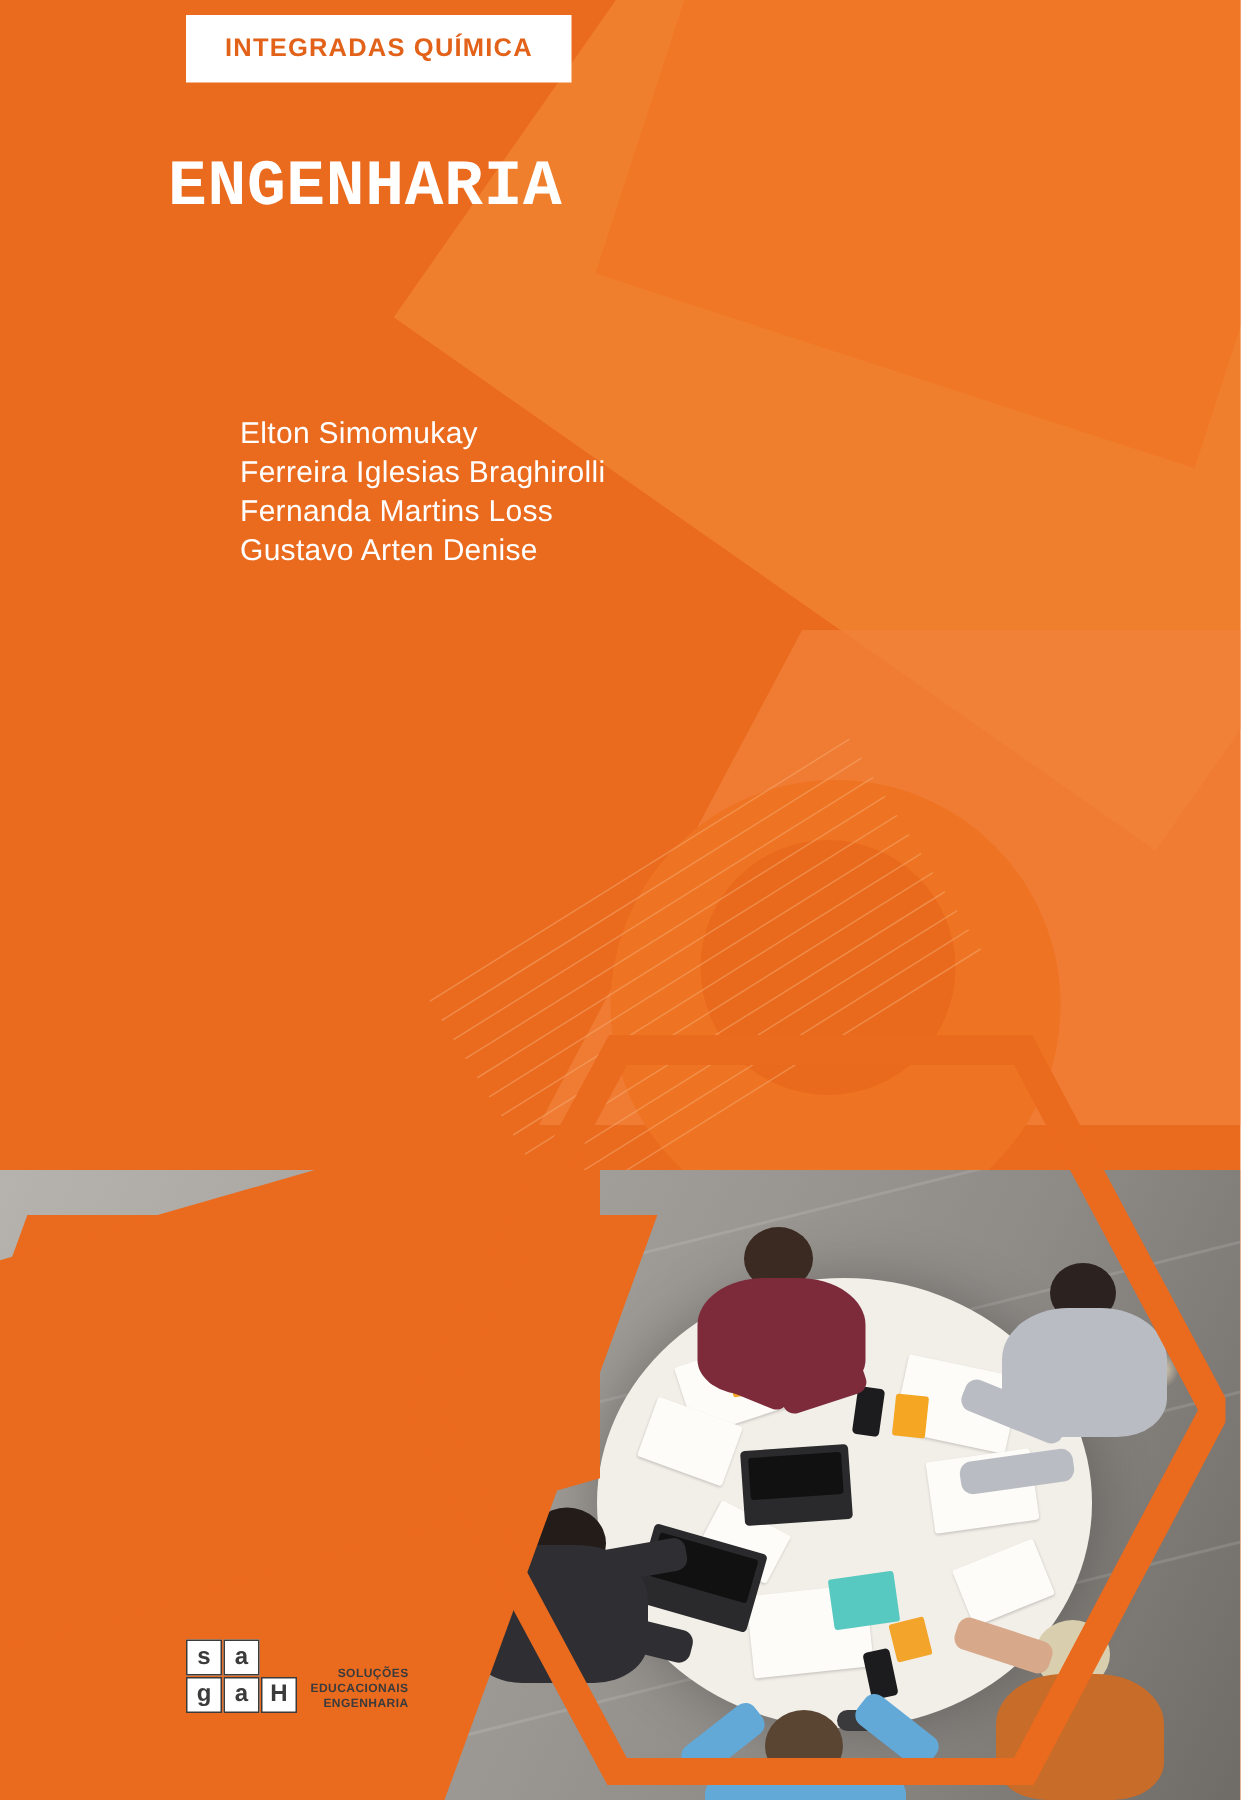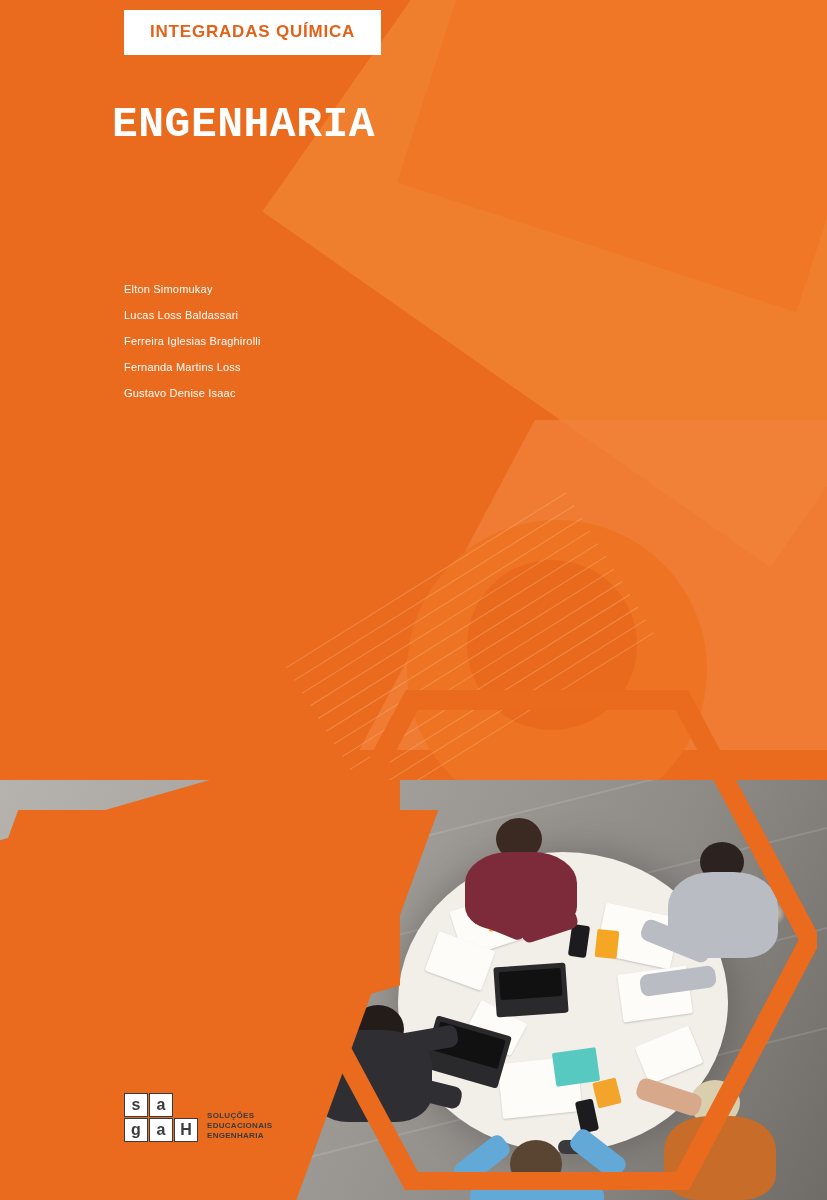--- a/index.html
+++ b/index.html
@@ -167,23 +167,24 @@
     letter-spacing:.5px;
     font-family:Liberation Mono, monospace;
   }
   .authors {
     position:absolute;
     left:124px; top:276px;
     z-index:10;
   }
   .authors div {
     color:#ffffff;
-    font-size:11px;
+    font-size:20px;
     line-height:26px;
     letter-spacing:.2px;
+    margin-left:36px;
   }
 
   
   .logo {
     position:absolute;
     left:124px; bottom:58px;
     z-index:20;
     display:flex; align-items:flex-end; gap:9px;
   }
   .logo-grid {
@@ -195,21 +196,21 @@
   .logo-cell {
     background:#ffffff;
     border:1.5px solid #3b3b3b;
     color:#3b3b3b;
     font-size:16px;
     font-weight:bold;
     display:flex; align-items:center; justify-content:center;
     line-height:1;
   }
   .logo-cell.blank { border-color:transparent; background:transparent; }
-  .logo-text { padding-bottom:1px; }
+  .logo-text { padding-bottom:1px;text-align:right; }
   .logo-text div {
     color:#3b3b3b;
     font-size:8px;
     font-weight:bold;
     letter-spacing:.3px;
     line-height:10px;
   }
 </style>
 </head>
 <body>
@@ -318,24 +319,23 @@
   <div class="kicker">
     <span>INTEGRADAS QUÍMICA</span>
   </div>
 
   <div class="title">
     <div>ENGENHARIA</div>
   </div>
 
   <div class="authors">
     <div>Elton Simomukay</div>
-    <div>Lucas Loss Baldassari</div>
     <div>Ferreira Iglesias Braghirolli</div>
     <div>Fernanda Martins Loss</div>
-    <div>Gustavo Denise Isaac</div>
+    <div>Gustavo Arten Denise</div>
   </div>
 
   <div class="logo">
     <div class="logo-grid">
       <div class="logo-cell">s</div>
       <div class="logo-cell">a</div>
       <div class="logo-cell blank"></div>
       <div class="logo-cell">g</div>
       <div class="logo-cell">a</div>
       <div class="logo-cell">H</div>

